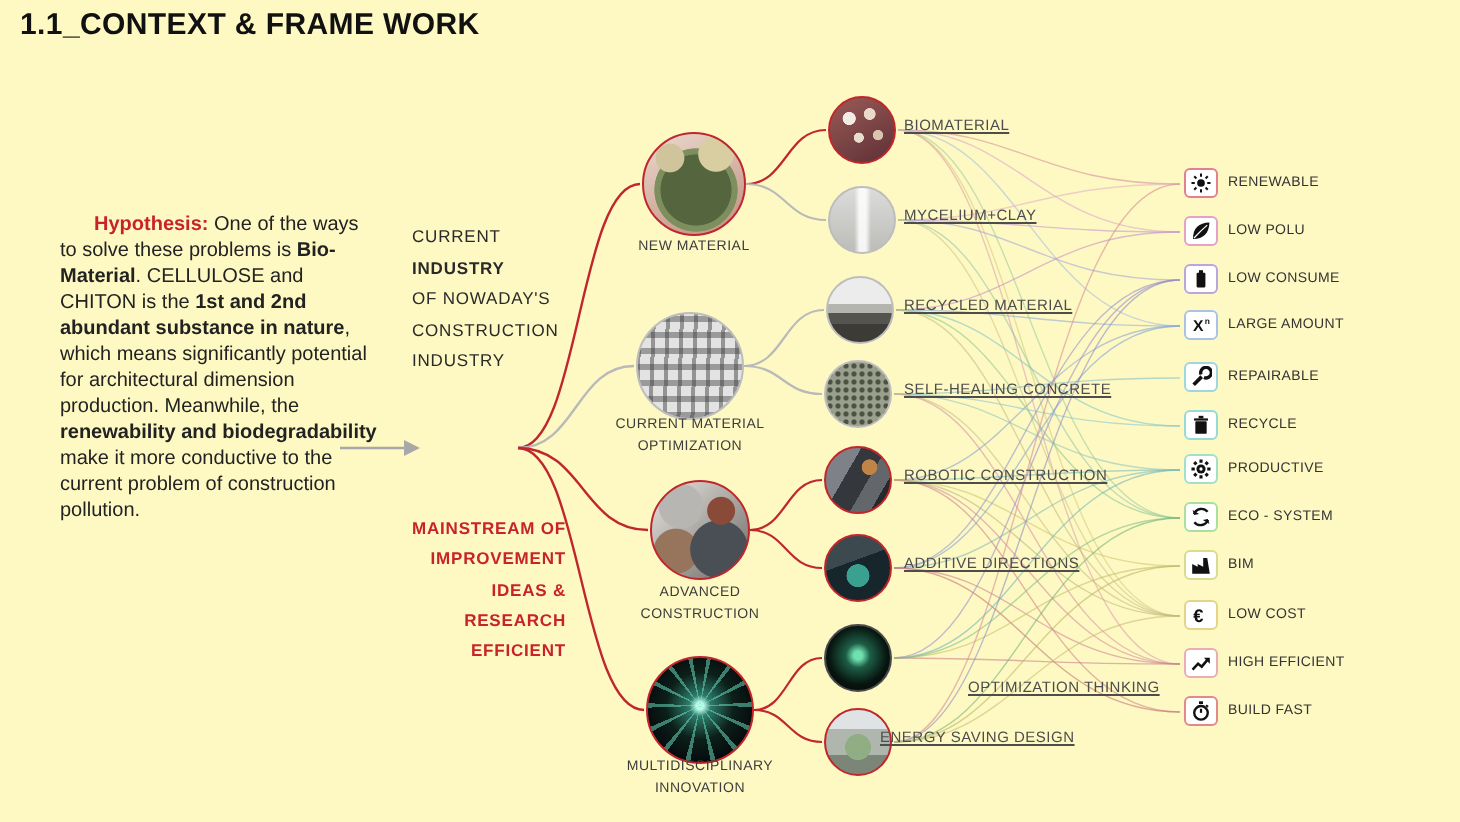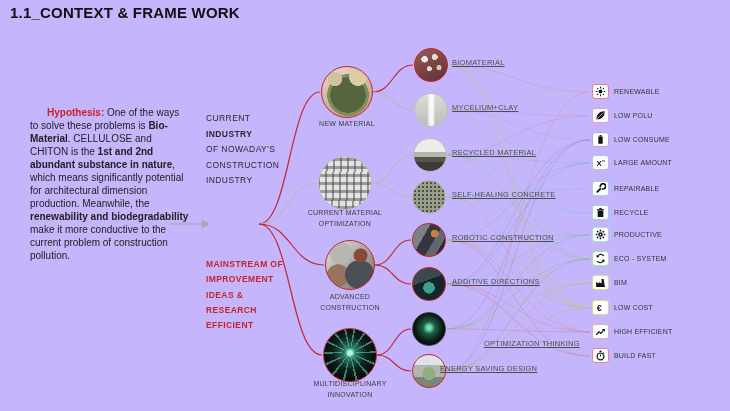--- a/index.html
+++ b/index.html
@@ -1,28 +1,28 @@
 <!DOCTYPE html>
 <html><head>
 <meta charset="utf-8">
 <style>
   html,body{margin:0;padding:0;background:#fff;}
-  .slide{position:relative;width:730px;height:411px;background:#c4b5fd;overflow:hidden;
+  .slide{position:relative;width:730px;height:411px;background:#fef9c3;overflow:hidden;
          font-family:"Liberation Sans",sans-serif;color:#222;}
   .title{position:absolute;left:10px;top:4px;margin:0;font-size:15px;font-weight:bold;
          letter-spacing:.2px;color:#111;}
   .hypothesis{position:absolute;left:30px;top:106px;width:160px;margin:0;
               font-size:10px;line-height:13px;color:#222;}
   .seg-red-bold{color:#c7232a;font-weight:bold;margin-left:17px;}
   .seg-bold{font-weight:bold;}
   .caption-top{position:absolute;left:206px;top:111px;font-size:8.5px;line-height:15.5px;
                letter-spacing:.4px;color:#2a2a2a;}
   .caption-top .b{font-weight:bold;}
   .caption-bottom{position:absolute;left:206px;top:257px;font-size:8.5px;line-height:15.3px;
-                  letter-spacing:.4px;color:#c7232a;font-weight:bold;}
+                  letter-spacing:.4px;color:#c7232a;font-weight:bold;text-align:right;}
   .qa-circle{position:absolute;left:215px;top:202px;width:44px;height:44px;border-radius:50%;
              background:#fff;border:1.5px solid #333;box-sizing:border-box;
              display:flex;align-items:center;justify-content:center;z-index:3;
              font-size:13px;color:#222;}
   #linkLayer{position:absolute;left:0;top:0;z-index:1;}
   .circle{position:absolute;border-radius:50%;box-sizing:border-box;z-index:2;}
   .ring-red{border:1.8px solid #c0272d;}
   .ring-gray{border:1.4px solid #bdbdbd;}
   .ring-dark{border:1.4px solid #4a4a4a;}
   .cat-label{position:absolute;text-align:center;font-size:7px;line-height:10.5px;

